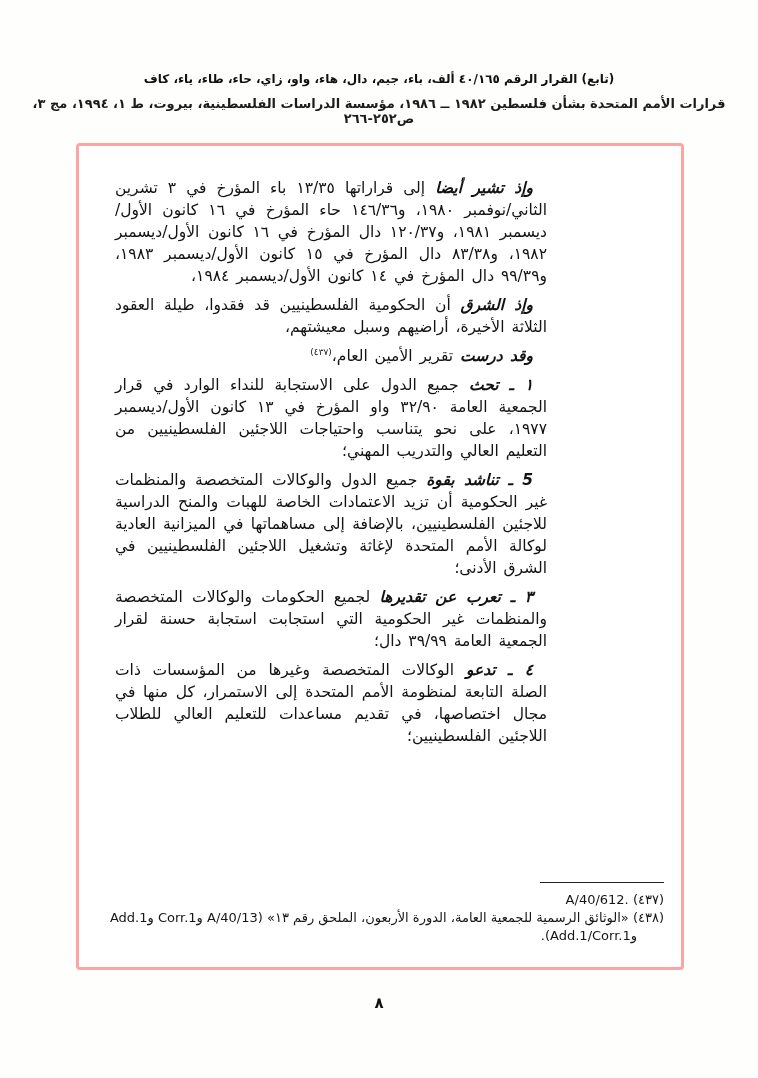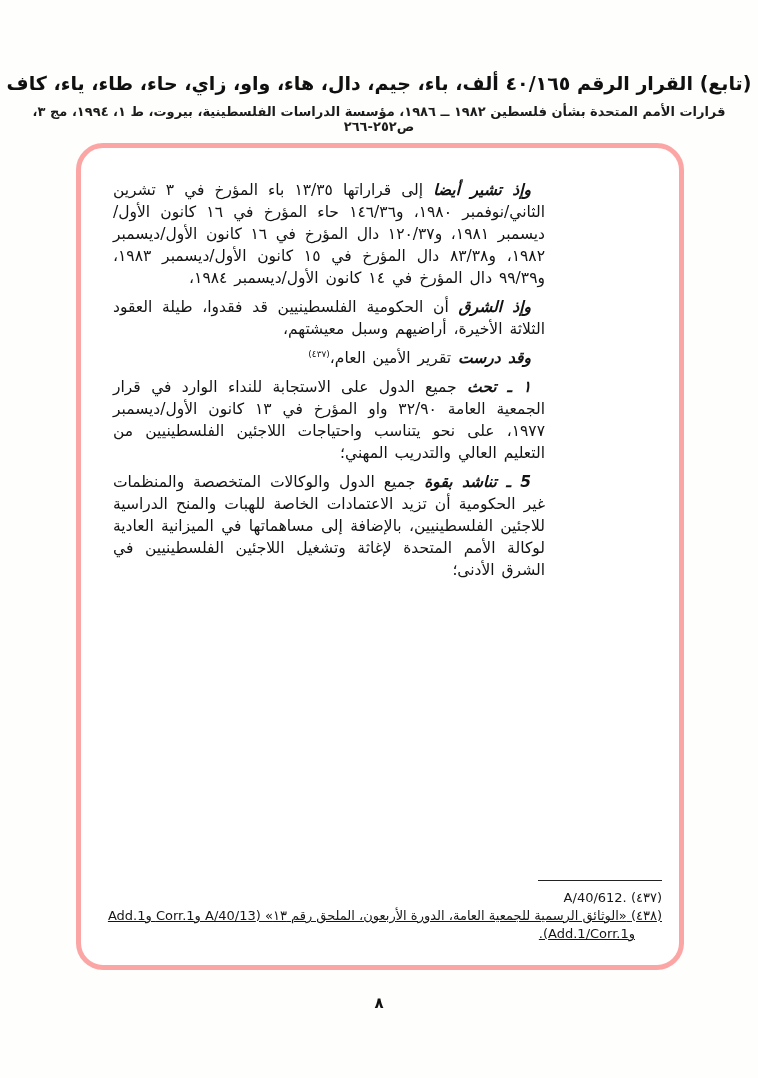--- a/index.html
+++ b/index.html
@@ -13,34 +13,34 @@
     position:relative;
     width:758px; height:1078px;
     background:#fefefdff;
     overflow:hidden;
   }
   .doc-header {
     position:absolute; top:72px; left:0; width:758px;
     text-align:center;
   }
   .doc-title {
-    font-size:19px; font-weight:bold;
+    font-size:12px; font-weight:bold;
     color:#101010;
   }
   .doc-subtitle {
     margin-top:10px;
     font-size:13px; font-weight:bold;
     color:#1c1c1c;
   }
   .green-box {
     position:absolute;
     left:76px; top:143px;
     width:608px; height:827px;
-    border:5px solid #fca5a5;
-    border-radius:27px;
+    border:3px solid #fca5a5;
+    border-radius:4px;
     background:#ffffff;
   }
   .body-text {
     position:absolute;
     top:31px; right:134px;
     width:432px;
     direction:rtl;
     text-align:justify;
     font-size:15.5px;
     line-height:22px;
@@ -59,21 +59,21 @@
     font-size:13px;
     line-height:18px;
     color:#161616;
   }
   .fn-rule {
     width:124px; height:1px;
     background:#222222;
     margin-bottom:8px;
   }
   .fn-item { margin:0; }
-  .fn-item.hanging { padding-right:27px; text-indent:-27px;text-decoration:underline; }
+  .fn-item.hanging { padding-right:27px; text-indent:-27px; }
   .fn-num { font-weight:normal; }
   .page-number {
     position:absolute;
     top:994px; left:0; width:758px;
     text-align:center;
     font-size:15px; font-weight:bold;
     color:#101010;
   }
 </style>
 </head>
@@ -87,20 +87,22 @@
   </header>
 
   <div class="green-box">
 
     <div class="body-text">
       <p class="para"><i class="para-lead">وإذ تشير أيضا</i><span> إلى قراراتها ١٣/٣٥ باء المؤرخ في ٣ تشرين الثاني/نوفمبر ١٩٨٠، و١٤٦/٣٦ حاء المؤرخ في ١٦ كانون الأول/ديسمبر ١٩٨١، و١٢٠/٣٧ دال المؤرخ في ١٦ كانون الأول/ديسمبر ١٩٨٢، و٨٣/٣٨ دال المؤرخ في ١٥ كانون الأول/ديسمبر ١٩٨٣، و٩٩/٣٩ دال المؤرخ في ١٤ كانون الأول/ديسمبر ١٩٨٤،</span><sup class="note-ref"></sup></p>
       <p class="para"><i class="para-lead">وإذ الشرق</i><span> أن الحكومية الفلسطينيين قد فقدوا، طيلة العقود الثلاثة الأخيرة، أراضيهم وسبل معيشتهم،</span><sup class="note-ref"></sup></p>
       <p class="para"><i class="para-lead">وقد درست</i><span> تقرير الأمين العام،</span><sup class="note-ref">(٤٣٧)</sup></p>
       <p class="para"><i class="para-lead">١ ـ تحث</i><span> جميع الدول على الاستجابة للنداء الوارد في قرار الجمعية العامة ٣٢/٩٠ واو المؤرخ في ١٣ كانون الأول/ديسمبر ١٩٧٧، على نحو يتناسب واحتياجات اللاجئين الفلسطينيين من التعليم العالي والتدريب المهني؛</span><sup class="note-ref"></sup></p>
       <p class="para"><i class="para-lead">5 ـ تناشد بقوة</i><span> جميع الدول والوكالات المتخصصة والمنظمات غير الحكومية أن تزيد الاعتمادات الخاصة للهبات والمنح الدراسية للاجئين الفلسطينيين، بالإضافة إلى مساهماتها في الميزانية العادية لوكالة الأمم المتحدة لإغاثة وتشغيل اللاجئين الفلسطينيين في الشرق الأدنى؛</span><sup class="note-ref"></sup></p>
+      <p class="para"><i class="para-lead">٣ ـ تعرب عن تقديرها</i><span> لجميع الحكومات والوكالات المتخصصة والمنظمات غير الحكومية التي استجابت استجابة حسنة لقرار الجمعية العامة ٣٩/٩٩ دال؛</span><sup class="note-ref"></sup></p>
+      <p class="para"><i class="para-lead">٤ ـ تدعو</i><span> الوكالات المتخصصة وغيرها من المؤسسات ذات الصلة التابعة لمنظومة الأمم المتحدة إلى الاستمرار، كل منها في مجال اختصاصها، في تقديم مساعدات للتعليم العالي للطلاب اللاجئين الفلسطينيين؛</span><sup class="note-ref"></sup></p>
     </div>
 
     <div class="footnotes">
       <div class="fn-rule"></div>
       <div class="fn-item"><span class="fn-num">(٤٣٧)</span> <span class="fn-text">A/40/612.‎</span></div>
       <div class="fn-item hanging"><span class="fn-num">(٤٣٨)</span> <span class="fn-text">«الوثائق الرسمية للجمعية العامة، الدورة الأربعون، الملحق رقم ١٣» (A/40/13 وCorr.1 وAdd.1 وAdd.1/Corr.1).</span></div>
     </div>
 
   </div>
 

